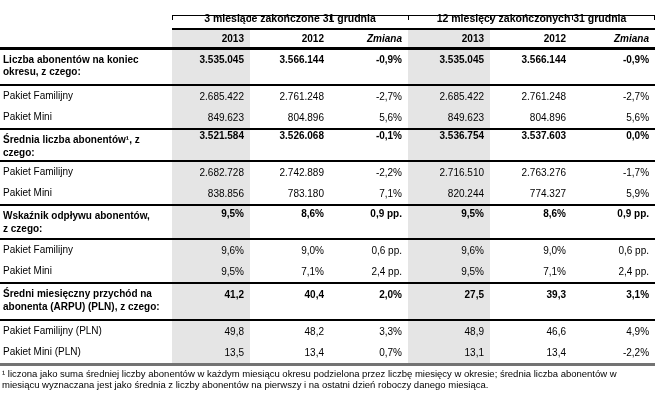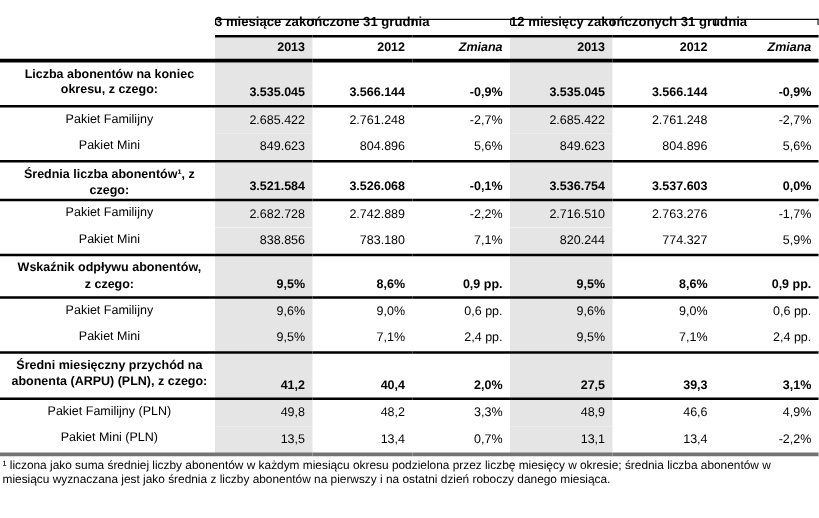--- a/index.html
+++ b/index.html
@@ -21,36 +21,36 @@
   table {
     border-collapse: collapse;
     table-layout: fixed;
     width: 655px;
     margin-top: 8px;
   }
   td, th { font-size: 10px; padding: 0; overflow: hidden; }
 
   tr.h1 { height: 21px; }
   tr.h1 .grp {
-    font-weight: bold; font-size: 10.5px; text-align: left;
+    font-weight: bold; font-size: 10.5px; text-align: center;
     vertical-align: middle; border-bottom: 2px solid #000;
   }
   tr.h2 { height: 19px; }
   tr.h2 td, tr.h2 th { border-bottom: 3px solid #000; vertical-align: middle; }
   tr.h2 .yr { font-weight: bold; text-align: right; padding-right: 6px; }
   tr.h2 .chg { font-style: italic; }
 
   .shade { background: #e5e5e5; }
 
-  .lbl { padding-left: 3px; line-height: 12.5px; text-align: center; }
+  .lbl { padding-left: 3px; line-height: 12.5px; }
   .val { text-align: right; padding-right: 6px; white-space: nowrap; }
 
   tr.section td { font-weight: bold; }
   tr.section .lbl { vertical-align: top; padding-top: 4px; white-space: nowrap; }
-  tr.section .val { vertical-align: bottom; padding-bottom: 4px; text-align: right; }
+  tr.section .val { vertical-align: bottom; padding-bottom: 19px; text-align: right; }
   tr.sub { height: 22px; }
   tr.sub .lbl, tr.sub .val { vertical-align: middle; }
 
   tr.secA { height: 37px; }
   tr.secB { height: 24px; }
   tr.secC { height: 34px; }
   tr.secD { height: 37px; margin-top: 24px; }
 
   tr.bb2 td { border-bottom: 2px solid #000; }
   tr.bb3 td { border-bottom: 3px solid #737373; }

